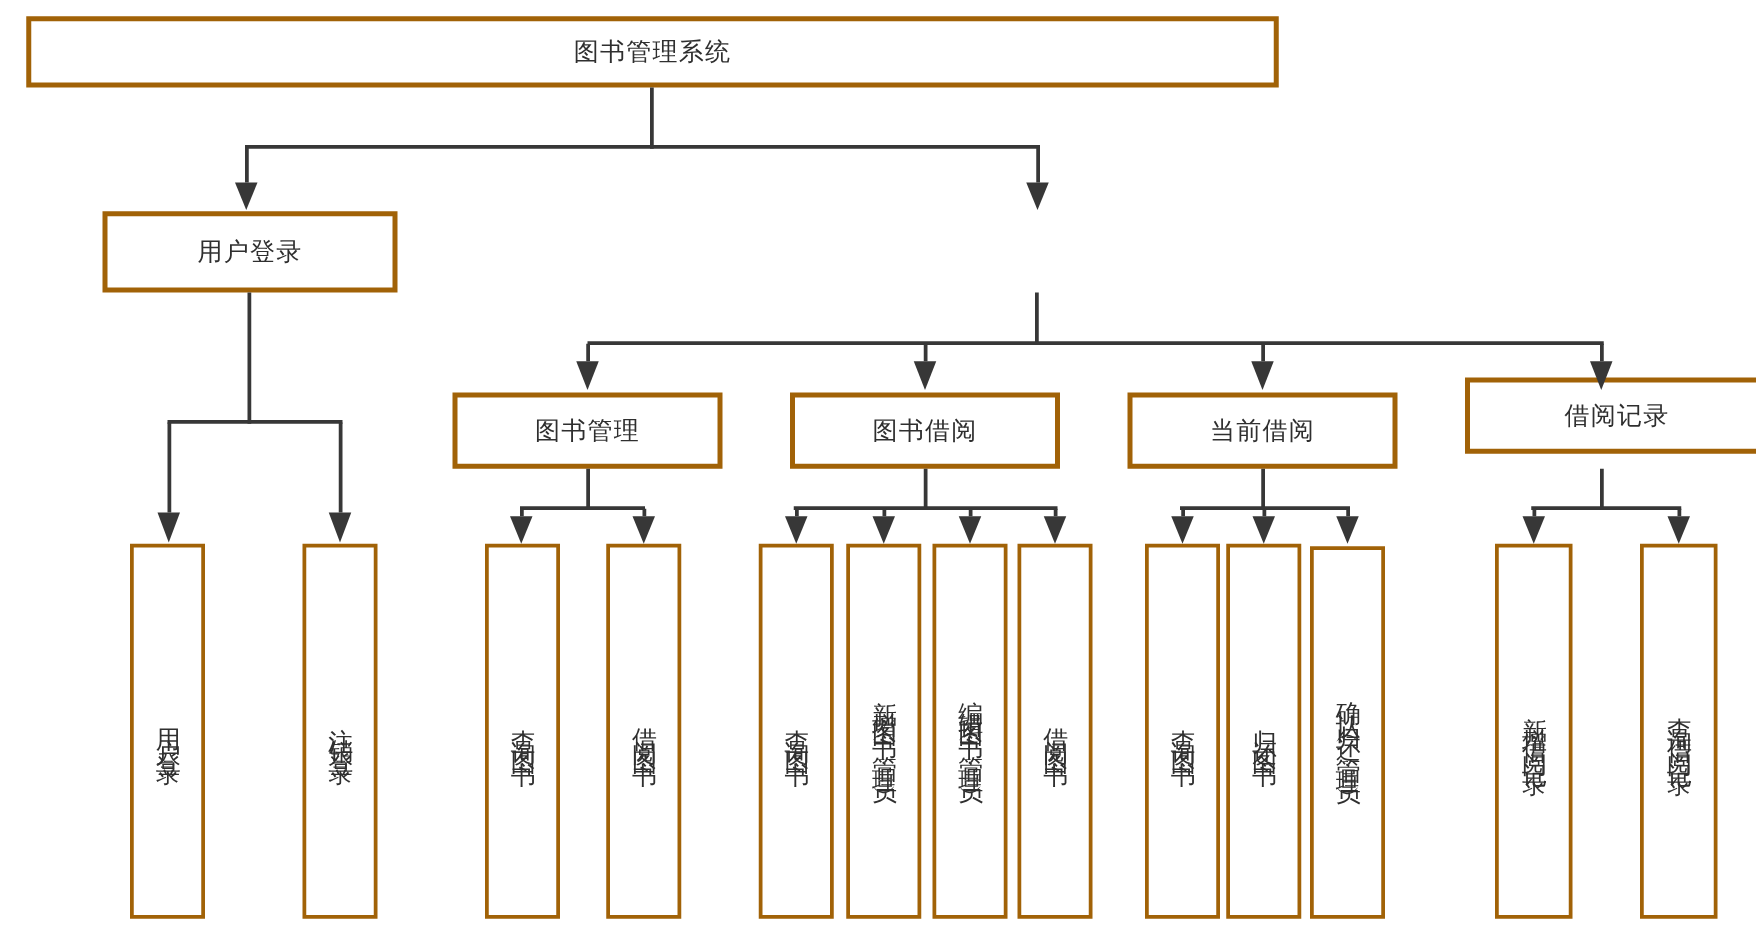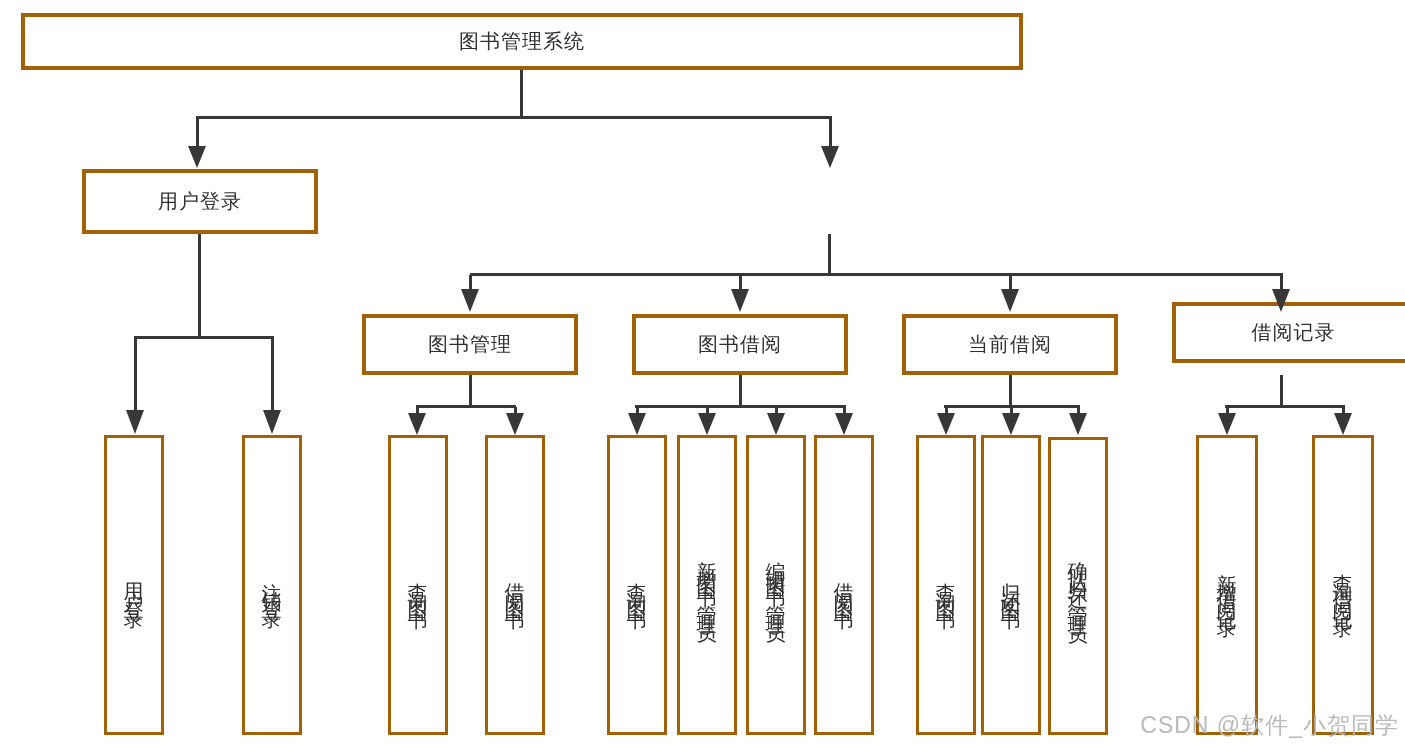--- a/index.html
+++ b/index.html
@@ -111,21 +111,20 @@
     <span>确认归还（管理员）</span>
   </div>
 
   <div class="box vbox" style="left:1196px; top:435px; width:62px; height:300px;">
     <span>新增借阅记录</span>
   </div>
   <div class="box vbox" style="left:1312px; top:435px; width:62px; height:300px;">
     <span>查询借阅记录</span>
   </div>
 
-  <div class="watermark">CSDN @软件_小贺同学</div>
 
 <div class="vline" style="left: 520px; top: 70px; height: 49px;"></div>
     <div class="vline" style="left: 198px; top: 234px; height: 105px;"></div>
     <div class="vline" style="left: 828px; top: 234px; height: 42px;"></div>
     <div class="vline" style="left: 469px; top: 375px; height: 33px;"></div>
     <div class="vline" style="left: 739px; top: 375px; height: 33px;"></div>
     <div class="vline" style="left: 1009px; top: 375px; height: 33px;"></div>
     <div class="vline" style="left: 1280px; top: 375px; height: 33px;"></div>
     <div class="hline" style="left: 196px; top: 116px; width: 636px;"></div>
     <div class="hline" style="left: 134px; top: 336px; width: 140px;"></div>

